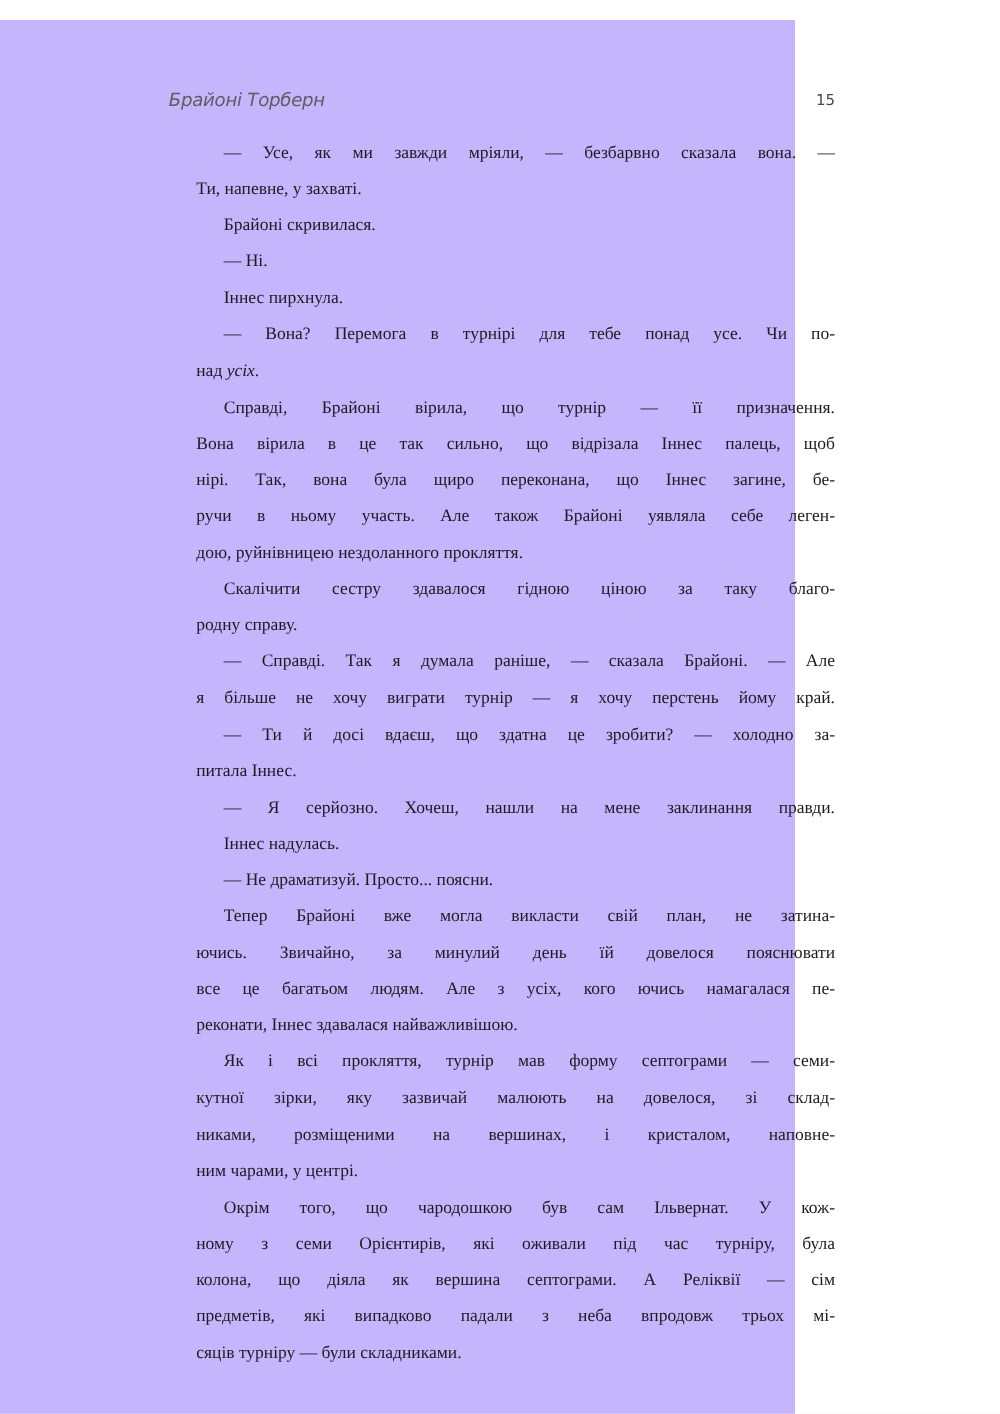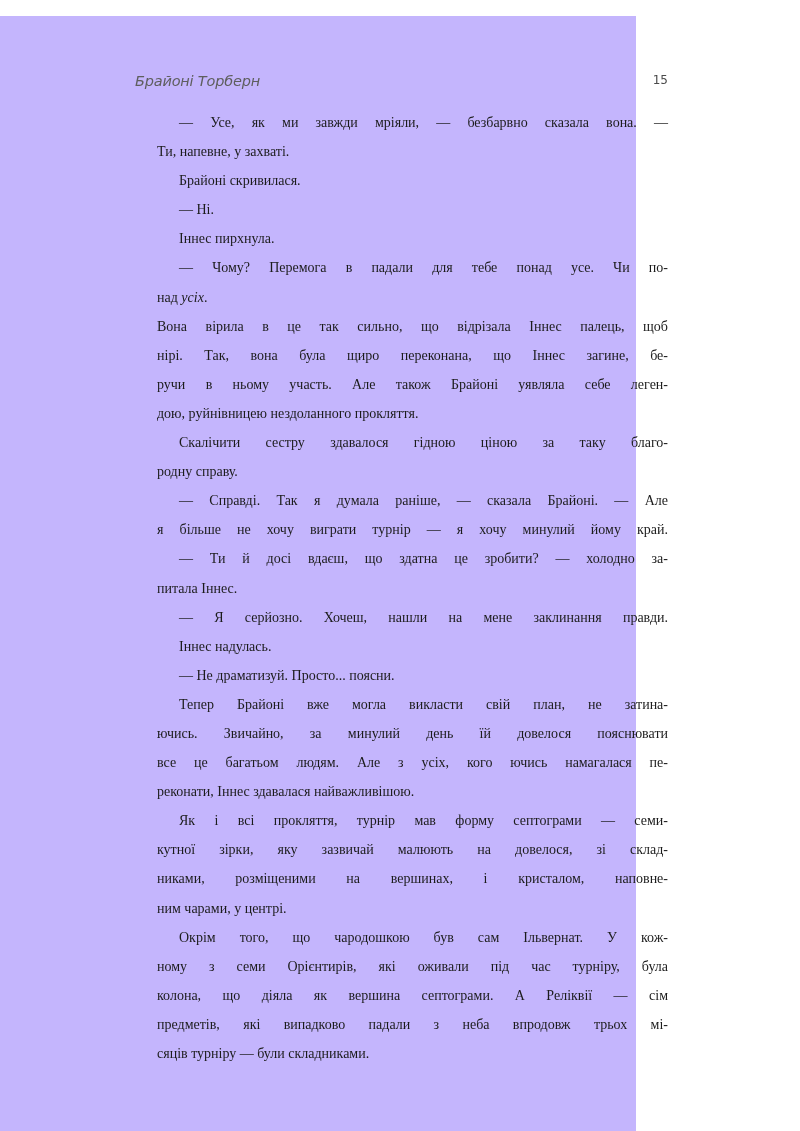--- a/index.html
+++ b/index.html
@@ -99,39 +99,40 @@
 
     <div class="p">
       <span class="line first last">— Ні.</span>
     </div>
 
     <div class="p">
       <span class="line first last">Іннес пирхнула.</span>
     </div>
 
     <div class="p">
-      <span class="line first">— Чому? Перемога в падали для тебе понад усе. Чи по-</span>
+      <span class="line first">— Вона? Перемога в турнірі для тебе понад усе. Чи по-</span>
       <span class="line last"><span>над </span><em>усіх</em><span>.</span></span>
     </div>
 
     <div class="p">
+      <span class="line first">Справді, Брайоні вірила, що турнір — її призначення.</span>
       <span class="line">Вона вірила в це так сильно, що відрізала Іннес палець, щоб</span>
       <span class="line">нірі. Так, вона була щиро переконана, що Іннес загине, бе-</span>
       <span class="line">ручи в ньому участь. Але також Брайоні уявляла себе леген-</span>
       <span class="line last">дою, руйнівницею нездоланного прокляття.</span>
     </div>
 
     <div class="p">
       <span class="line first">Скалічити сестру здавалося гідною ціною за таку благо-</span>
       <span class="line last">родну справу.</span>
     </div>
 
     <div class="p">
       <span class="line first">— Справді. Так я думала раніше, — сказала Брайоні. — Але</span>
-      <span class="line">я більше не хочу виграти турнір — я хочу минулий йому край.</span>
+      <span class="line">я більше не хочу виграти турнір — я хочу перстень йому край.</span>
     </div>
 
     <div class="p">
       <span class="line first">— Ти й досі вдаєш, що здатна це зробити? — холодно за-</span>
       <span class="line last">питала Іннес.</span>
     </div>
 
     <div class="p">
       <span class="line first">— Я серйозно. Хочеш, нашли на мене заклинання правди.</span>
     </div>

